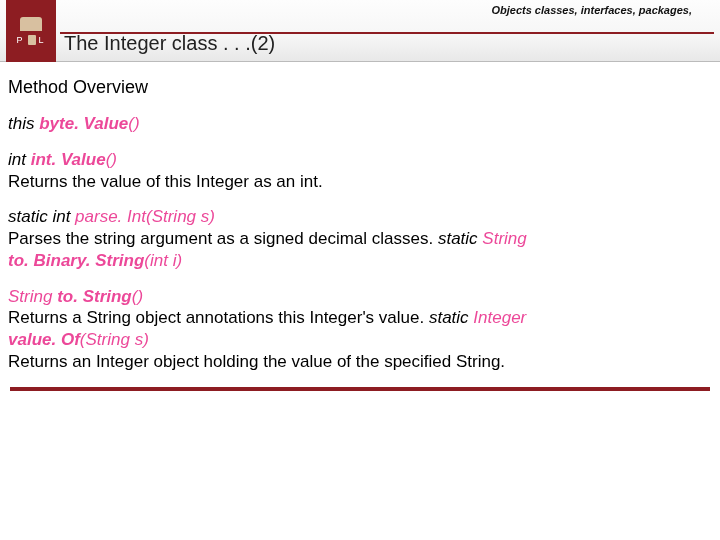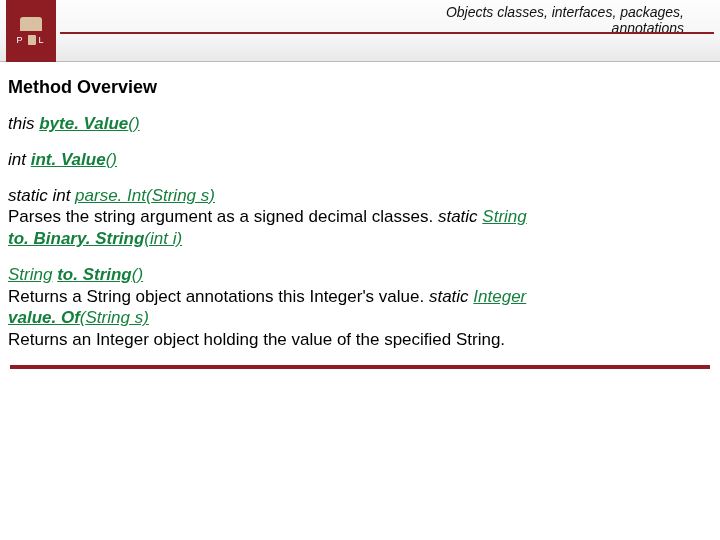--- a/index.html
+++ b/index.html
@@ -42,24 +42,24 @@
     display: flex;
     align-items: center;
     gap: 3px;
   }
   .logo-text .crest {
     width: 8px; height: 10px; background:#d8c0a0; border-radius:1px;
   }
   .breadcrumb {
     position: absolute;
     top: 4px;
-    right: 36px;
-    font-size: 14px;
+    right: 28px;
+    font-size: 11px;
     font-style: italic;
-    font-weight: normal;
+    font-weight: bold;
     color: #111;
     text-align: right;
     line-height: 1.15;
   }
   .hr-red {
     position: absolute;
     top: 32px;
     left: 60px;
     right: 6px;
     height: 2px;
@@ -72,32 +72,31 @@
     font-size: 20px;
     color: #222;
   }
   .content {
     padding: 14px 8px 0 8px;
     font-size: 17px;
     color: #000;
     line-height: 1.28;
   }
   .section-heading {
-    font-weight: bold;
+    font-weight: normal;
     margin-bottom: 14px;
     font-size: 18px;
   }
   .method-block {
     margin-bottom: 14px;
   }
   .sig-italic { font-style: italic; }
   .sig-bold { font-weight: bold; }
   .link {
-    color: #15803d;
-    text-decoration: underline;
+    color: #ec4899;
   }
   .divider {
     margin: 10px 2px 0 2px;
     height: 4px;
     background: #8d1d22;
   }
 </style>
 </head>
 <body>
 
@@ -105,35 +104,36 @@
   <div class="logo">
     <div class="logo-top"></div>
     <div class="logo-text">
       <span>P</span>
       <span class="crest"></span>
       <span>L</span>
     </div>
   </div>
   <div class="breadcrumb">
     <div>Objects classes, interfaces, packages,</div>
-    <div>annotations</div>
   </div>
   <div class="hr-red"></div>
+  <div class="title">The Integer class . . .(2)</div>
 </div>
 
 <div class="content">
 
   <div class="section-heading">Method Overview</div>
 
   <div class="method-block">
     <span class="sig-italic">this </span><span class="sig-italic sig-bold link">byte. Value</span><span class="sig-italic link">()</span><br>
   </div>
 
   <div class="method-block">
     <span class="sig-italic">int </span><span class="sig-italic sig-bold link">int. Value</span><span class="sig-italic link">()</span><br>
+    <span>Returns the value of this Integer as an int.</span>
   </div>
 
   <div class="method-block">
     <span class="sig-italic">static int </span><span class="sig-italic link">parse. Int</span><span class="sig-italic link">(</span><span class="sig-italic link">String</span><span class="sig-italic link"> s)</span><br>
     <span>Parses the string argument as a signed decimal classes.  </span><span class="sig-italic">static </span><span class="sig-italic link">String</span><br>
     <span class="sig-italic sig-bold link">to. Binary. String</span><span class="sig-italic link">(int i)</span><br>
   </div>
 
   <div class="method-block">
     <span class="sig-italic link">String</span><span class="sig-italic"> </span><span class="sig-italic sig-bold link">to. String</span><span class="sig-italic link">()</span><br>

